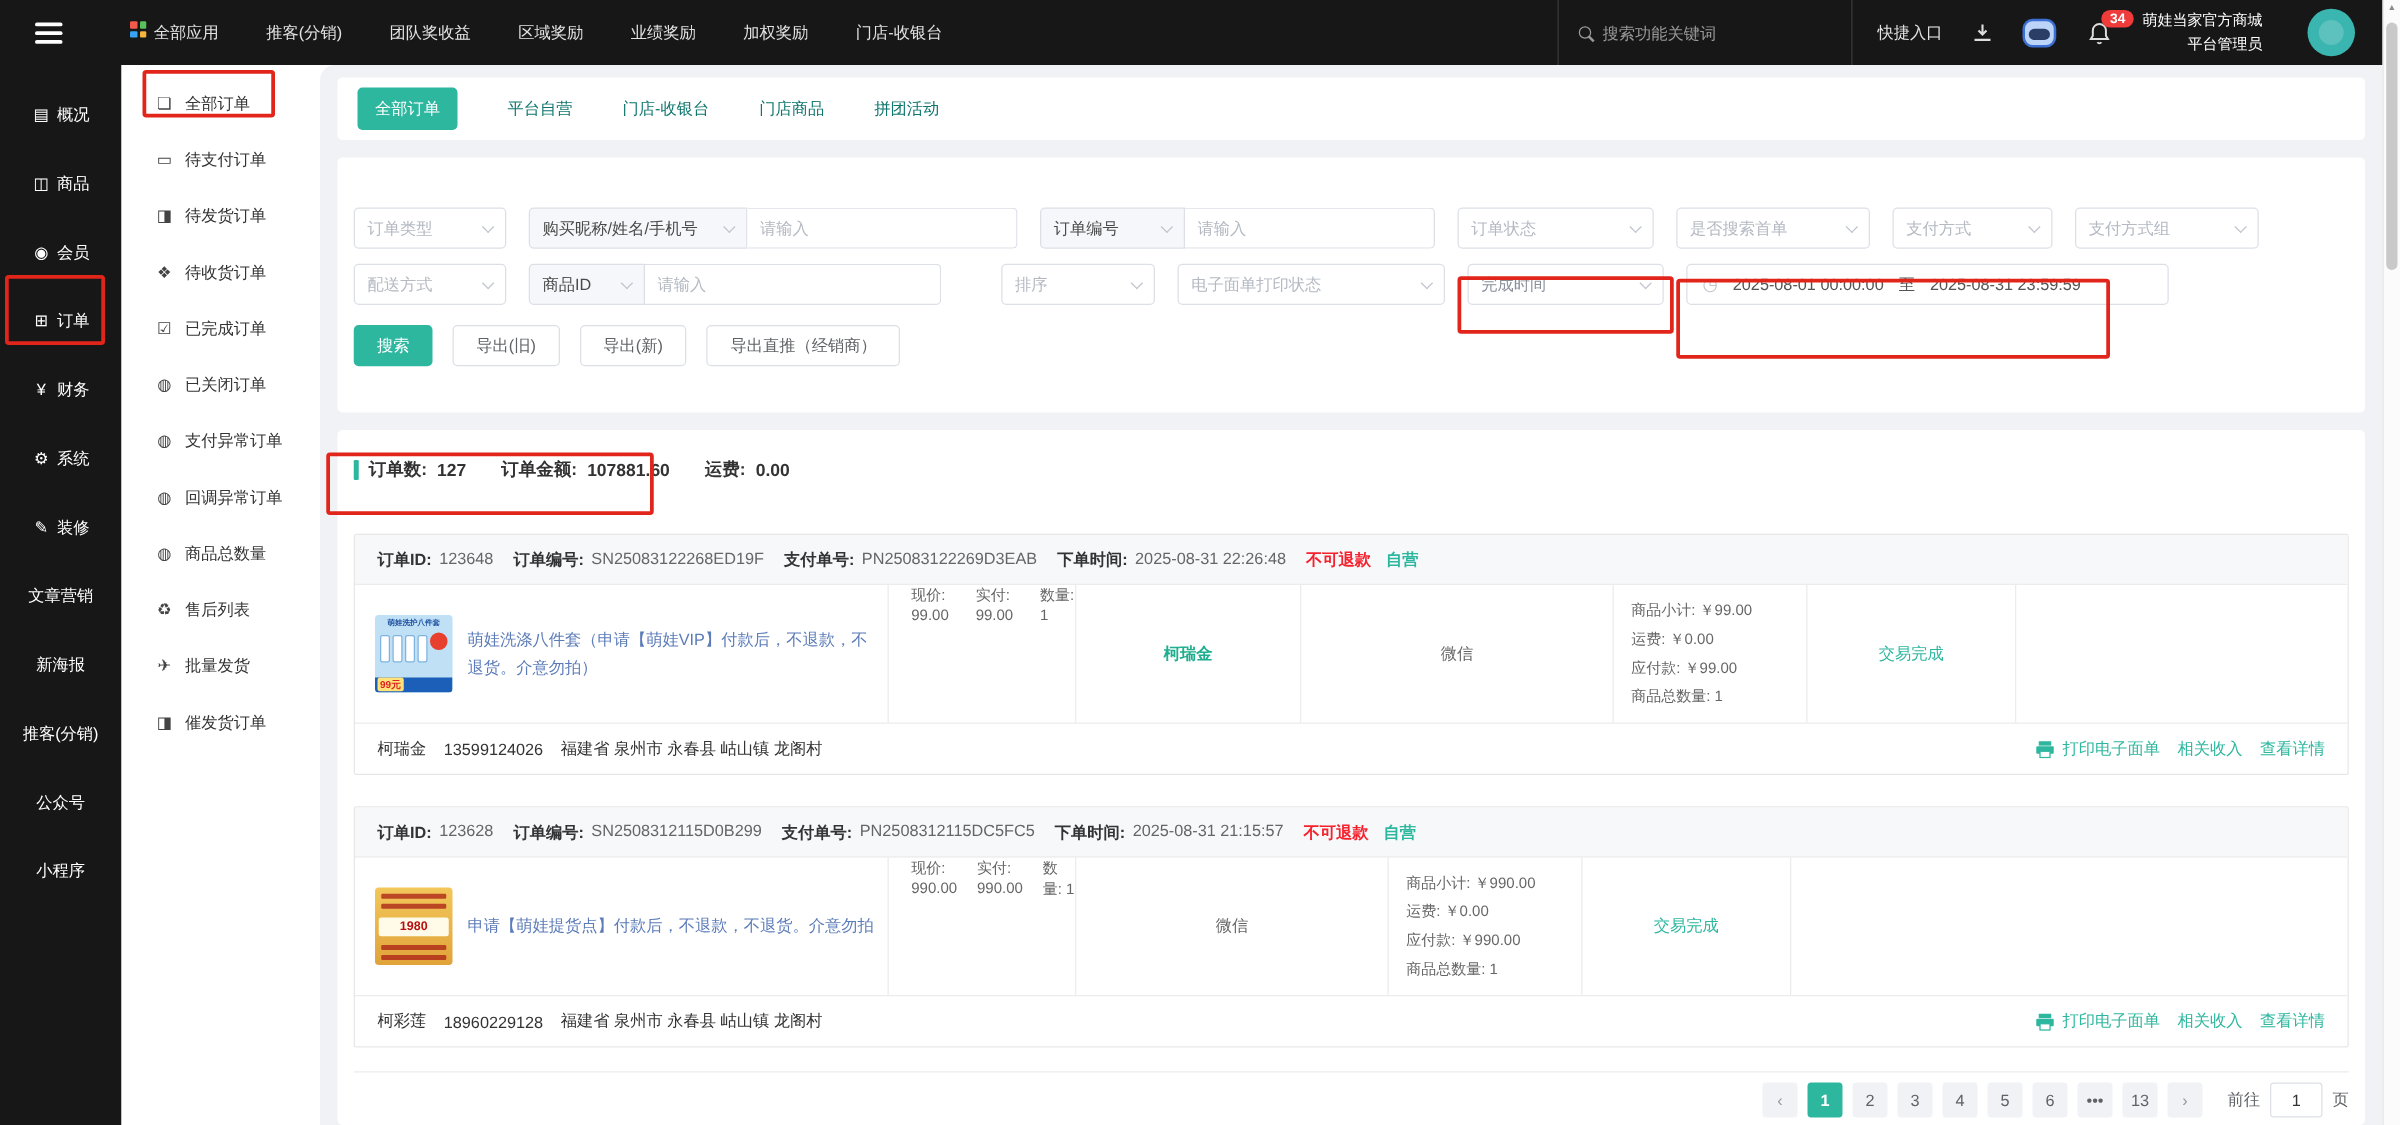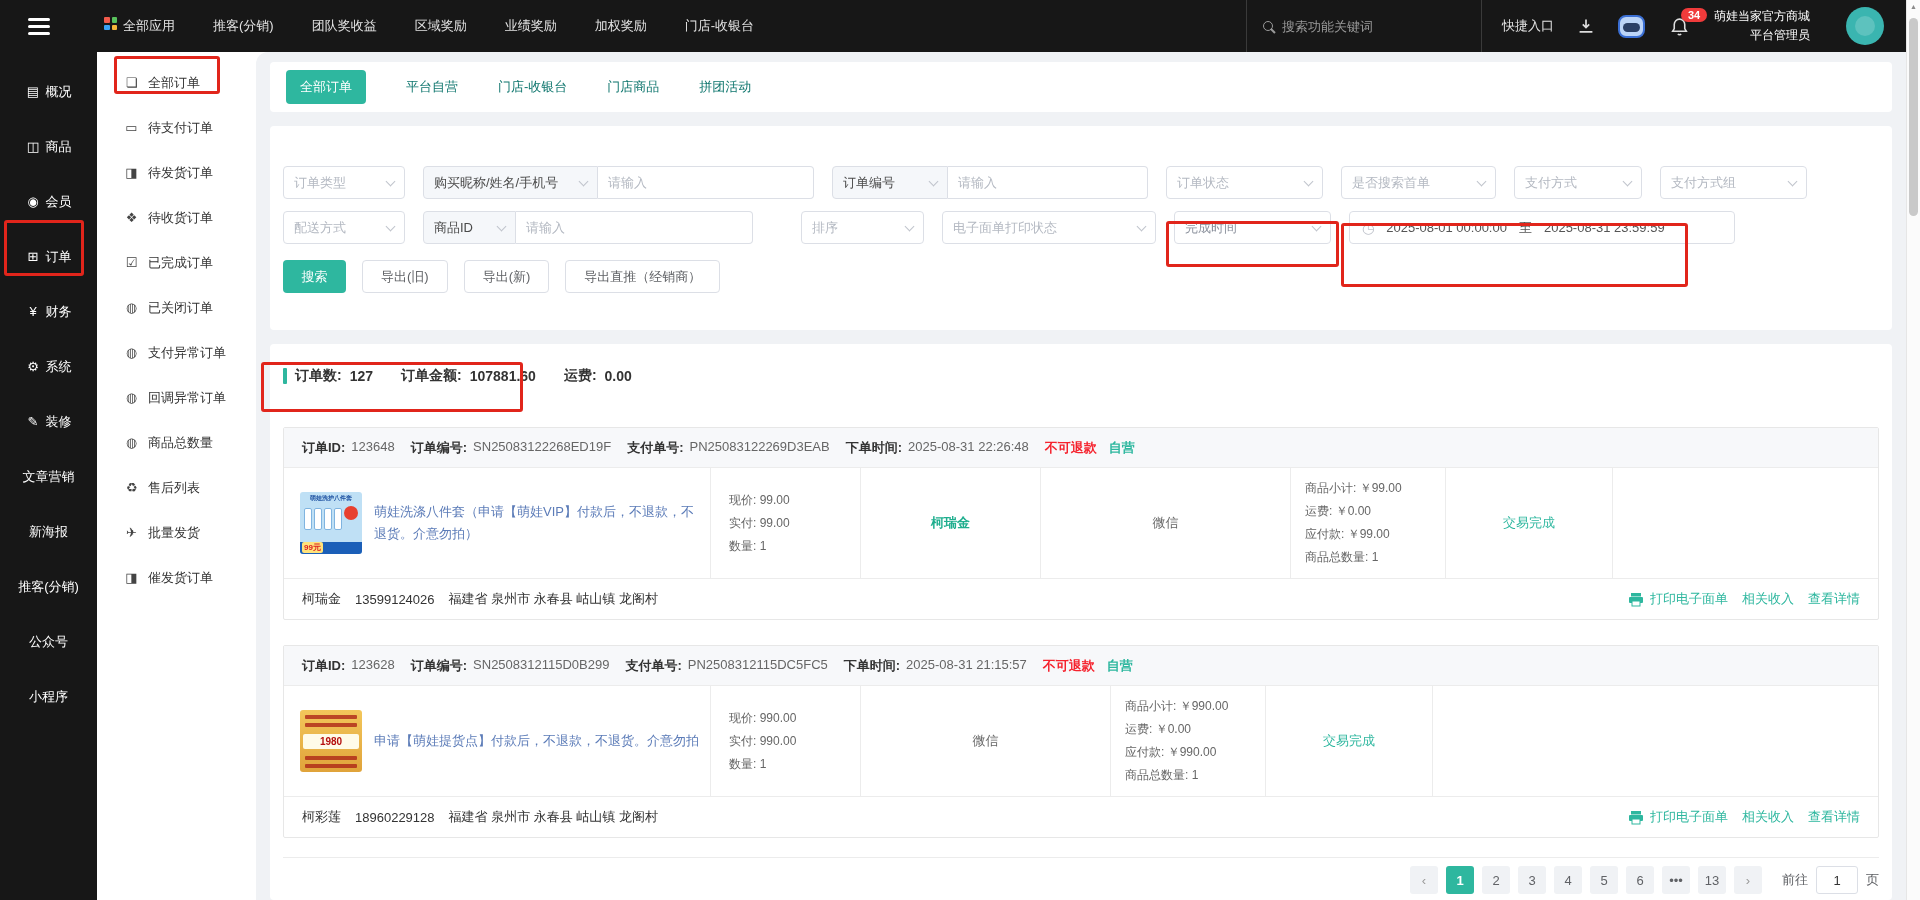--- a/index.html
+++ b/index.html
@@ -81,21 +81,21 @@
   .o-head{height:40px;background:#f7f8fa;border-bottom:1px solid #ececec;display:flex;align-items:center;padding:0 18px;gap:16px;color:#666}
   .o-head .pair{display:flex;gap:6px;white-space:nowrap}
   .o-head .lbl{font-weight:bold;color:#333}
   .tag-red{color:#f5222d;font-weight:bold}
   .tag-green{color:#2eb79f;font-weight:bold}
   .o-body{display:flex;height:110px}
   .col{border-right:1px solid #ececec;height:100%}
   .c-prod{width:427px;display:flex;align-items:center;gap:12px;padding:0 8px 0 16px}
   .p-img{width:62px;height:62px;border-radius:3px;flex:none;position:relative;overflow:hidden}
   .p-name{color:#5c7cb8;line-height:1.7;cursor:pointer}
-  .c-price{width:150px;display:flex;flex-direction:column;justify-content:center;padding-left:18px;gap:6px;font-size:12px;color:#666}
+  .c-price{width:150px;display:flex;flex-direction:row;justify-content:center;padding-left:18px;gap:6px;font-size:12px;color:#666}
   .c-buyer{width:180px;display:flex;align-items:center;justify-content:center;color:#1fae8e;font-weight:bold}
   .c-pay{width:250px;display:flex;align-items:center;justify-content:center;color:#666}
   .c-tot{width:155px;display:flex;flex-direction:column;justify-content:center;padding-left:14px;gap:6px;font-size:12px;color:#666}
   .c-stat{width:167px;display:flex;align-items:center;justify-content:center;color:#2eb79f}
   .c-empty{flex:1;border-right:none}
   .o-foot{height:41px;border-top:1px solid #ececec;display:flex;align-items:center;padding:0 18px;color:#333}
   .o-foot .ph{margin-left:14px}
   .o-foot .rg{margin-left:14px}
   .o-actions{margin-left:auto;display:flex;align-items:center;gap:14px;color:#2eb79f}
   .o-actions span{cursor:pointer}

